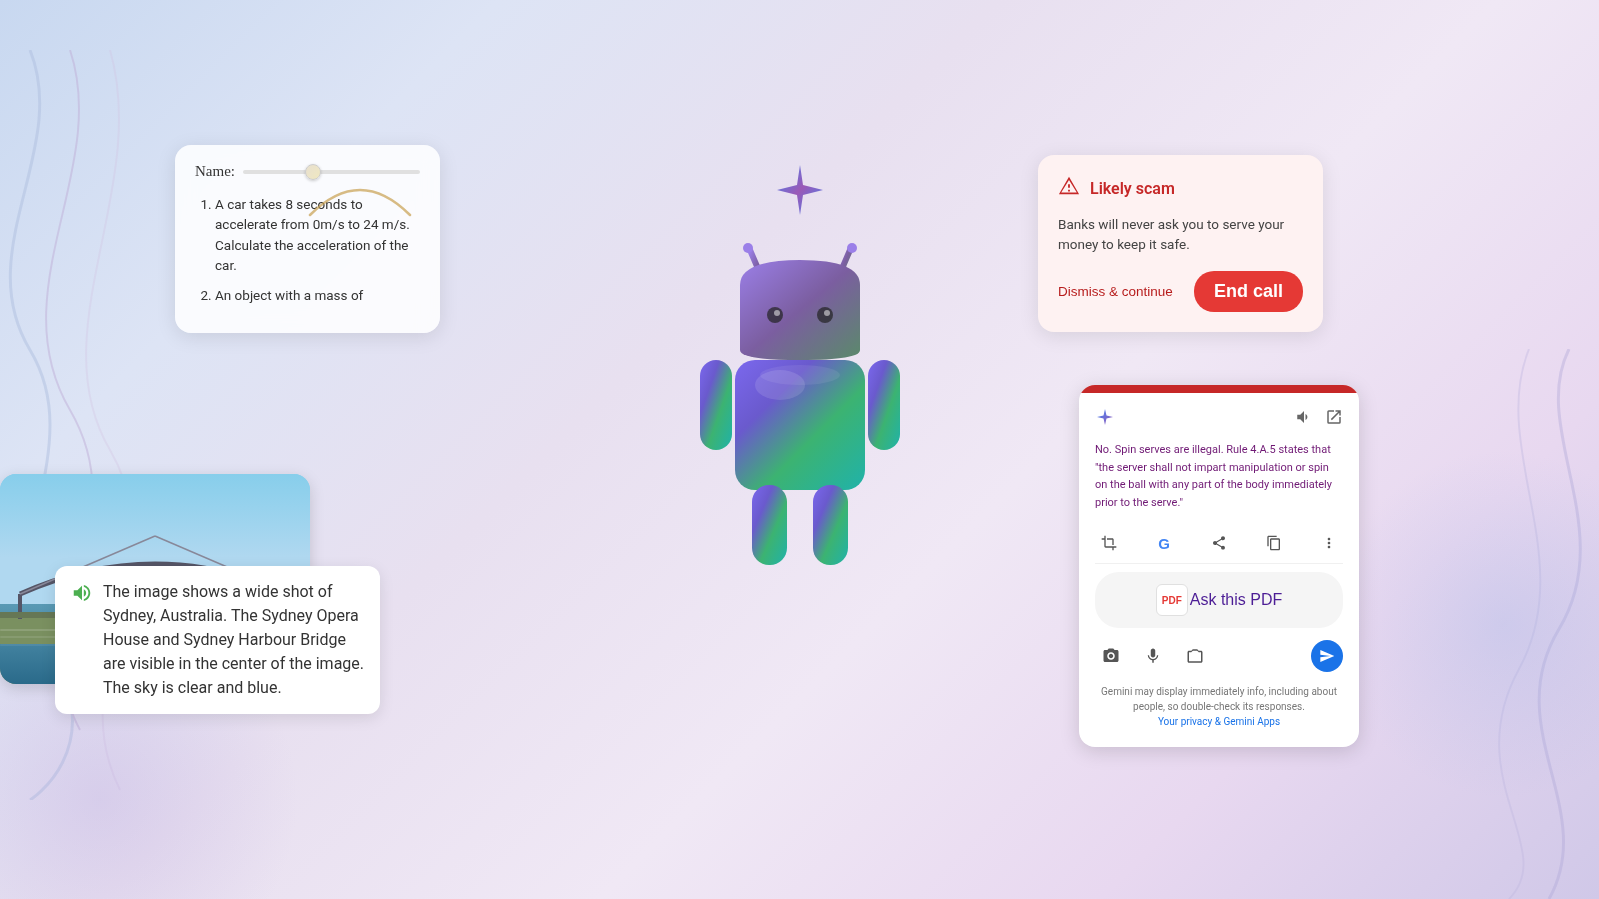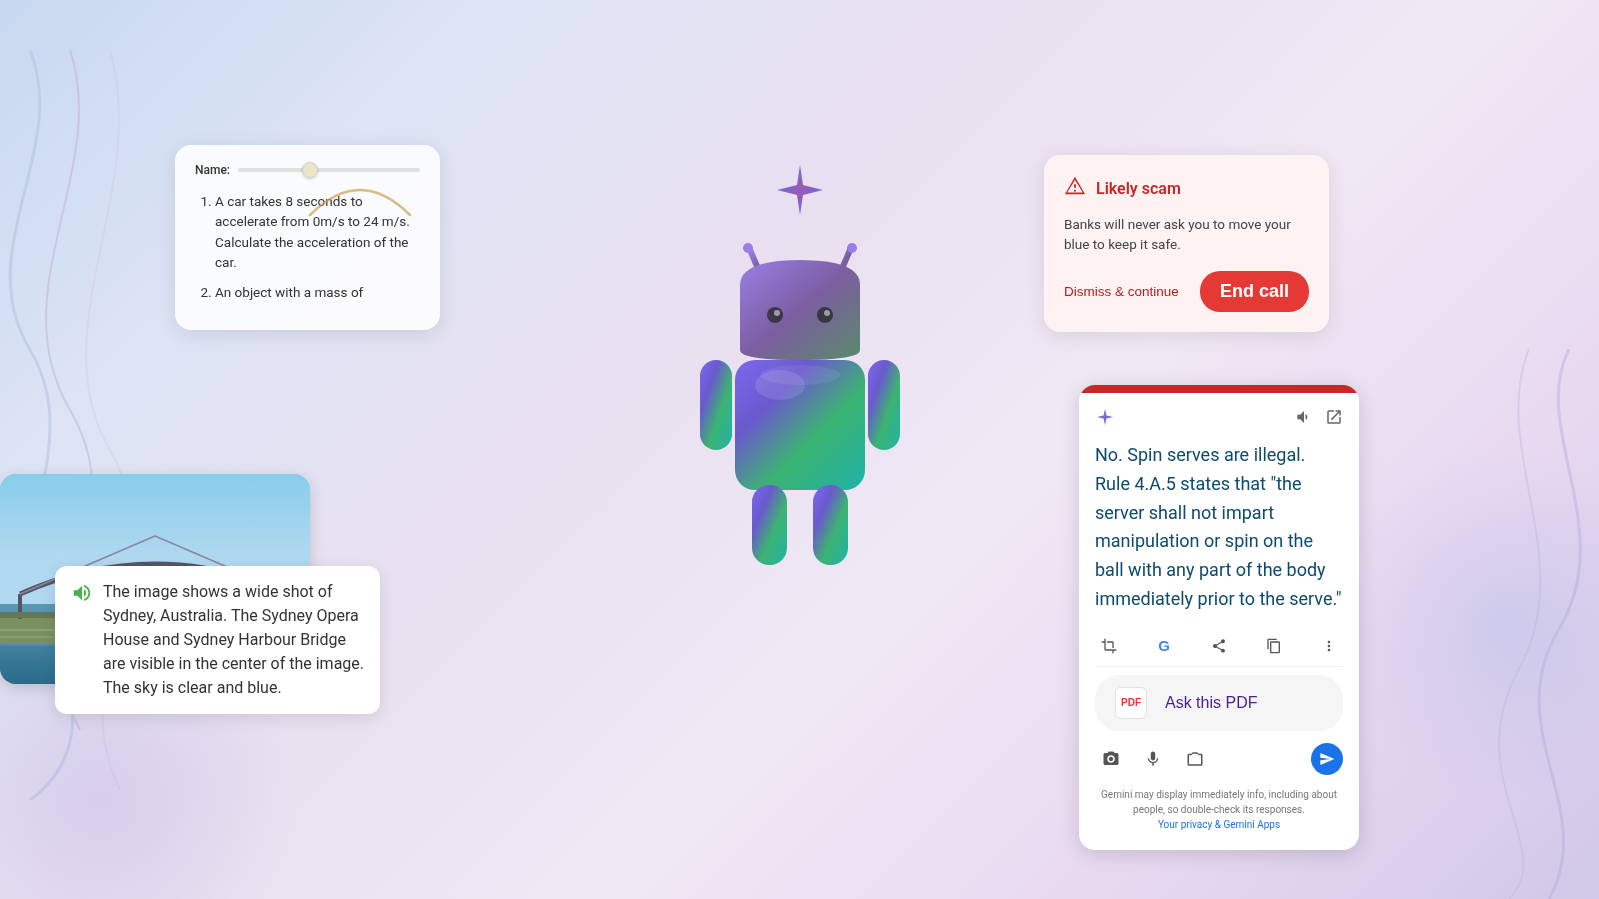--- a/index.html
+++ b/index.html
@@ -51,24 +51,25 @@
     }
 
     .quiz-name-row {
       display: flex;
       align-items: center;
       margin-bottom: 14px;
       gap: 8px;
     }
 
     .quiz-name-label {
-      font-size: 12px;
+      font-size: 15px;
       color: #333;
       font-weight: 500;
       white-space: nowrap;
+      font-family: Liberation Serif, serif;
     }
 
     .quiz-name-slider {
       flex: 1;
       position: relative;
       height: 4px;
       background: #e0e0e0;
       border-radius: 2px;
     }
 
@@ -170,21 +171,21 @@
 
     .android-body {
       width: 240px;
       height: 380px;
     }
 
     
     .scam-card {
       position: absolute;
       top: 155px;
-      right: 270px;
+      right: 276px;
       width: 285px;
       background: #fef2f2;
       border-radius: 16px;
       padding: 20px;
       box-shadow: 0 4px 20px rgba(0,0,0,0.1);
     }
 
     .scam-header {
       display: flex;
       align-items: center;
@@ -277,22 +278,22 @@
       align-items: center;
     }
 
     .panel-icon {
       font-size: 16px;
       color: #666;
       cursor: pointer;
     }
 
     .panel-text {
-      font-size: 18px;
-      color: #0c4a6e;
+      font-size: 11px;
+      color: #701a75;
       line-height: 1.6;
       margin-bottom: 12px;
     }
 
     .panel-toolbar {
       display: flex;
       align-items: center;
       justify-content: space-between;
       padding: 6px 0;
       border-bottom: 1px solid #f0f0f0;
@@ -319,28 +320,29 @@
       align-items: center;
       justify-content: center;
       font-size: 13px;
       font-weight: bold;
       color: #4285f4;
     }
 
     .ask-pdf-btn {
       display: flex;
       align-items: center;
-      gap: 18px;
+      gap: 2px;
       background: #f5f5f5;
       border-radius: 24px;
       padding: 12px 20px;
       margin: 8px 0;
       cursor: pointer;
       border: none;
       width: 100%;
+      justify-content: center;
     }
 
     .pdf-icon-box {
       width: 32px;
       height: 32px;
       background: white;
       border-radius: 6px;
       display: flex;
       align-items: center;
       justify-content: center;
@@ -552,21 +554,21 @@
 
 <div class="scam-card">
   <div class="scam-header">
     <span class="warning-icon">
       <svg width="22" height="22" viewBox="0 0 24 24">
         <path d="M12 2L1 21h22L12 2zm0 3.5L20.5 19h-17L12 5.5zM11 10v4h2v-4h-2zm0 6v2h2v-2h-2z" fill="#c62828"></path>
       </svg>
     </span>
     <span class="scam-title">Likely scam</span>
   </div>
-  <p class="scam-body">Banks will never ask you to move your blue to keep it safe.</p>
+  <p class="scam-body">Banks will never ask you to serve your money to keep it safe.</p>
   <div class="scam-actions">
     <button class="dismiss-btn">Dismiss &amp; continue</button>
     <button class="end-call-btn">End call</button>
   </div>
 </div>
 
 <div class="gemini-panel">
   <div class="panel-top-bar"></div>
   <div class="panel-content">
     <div class="panel-header-row">

